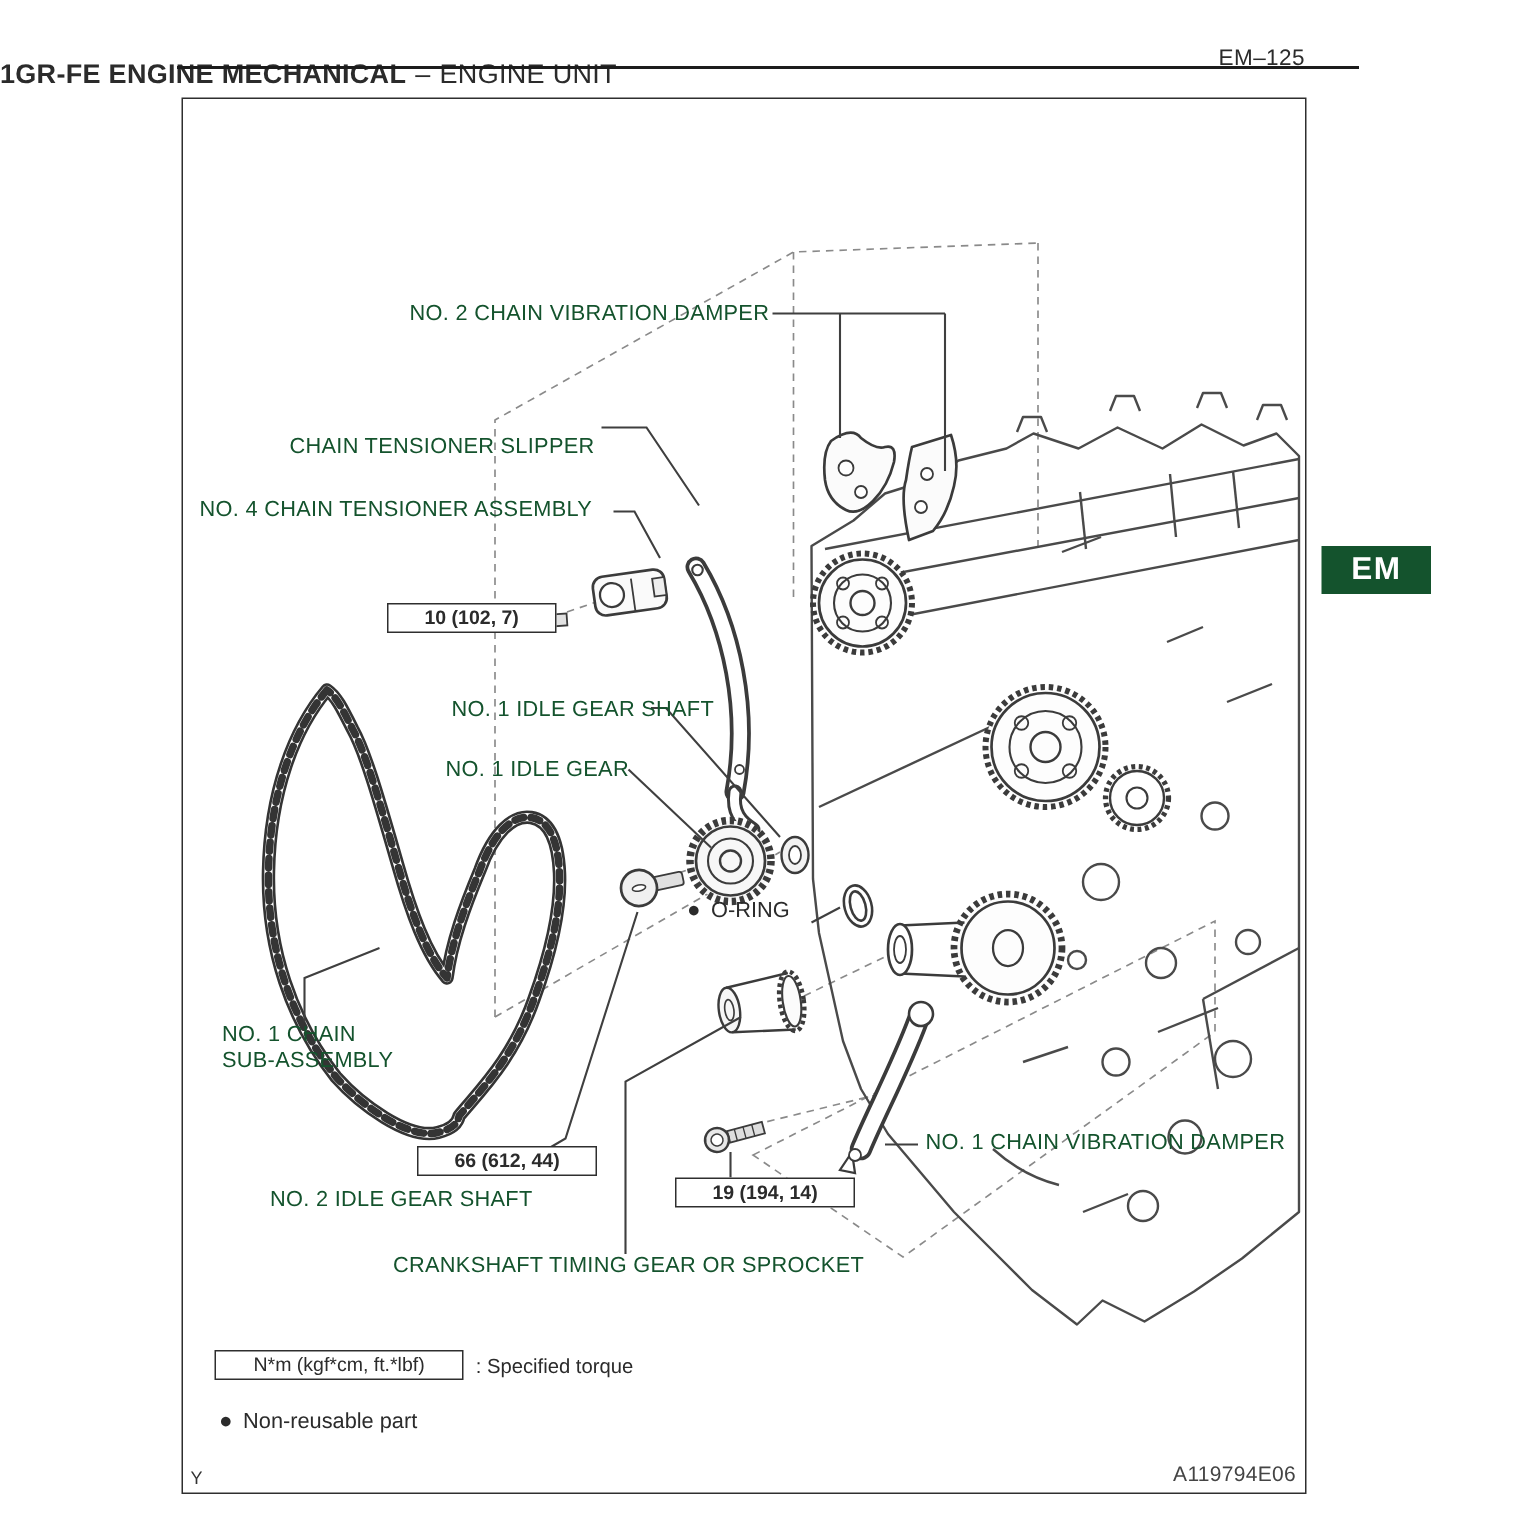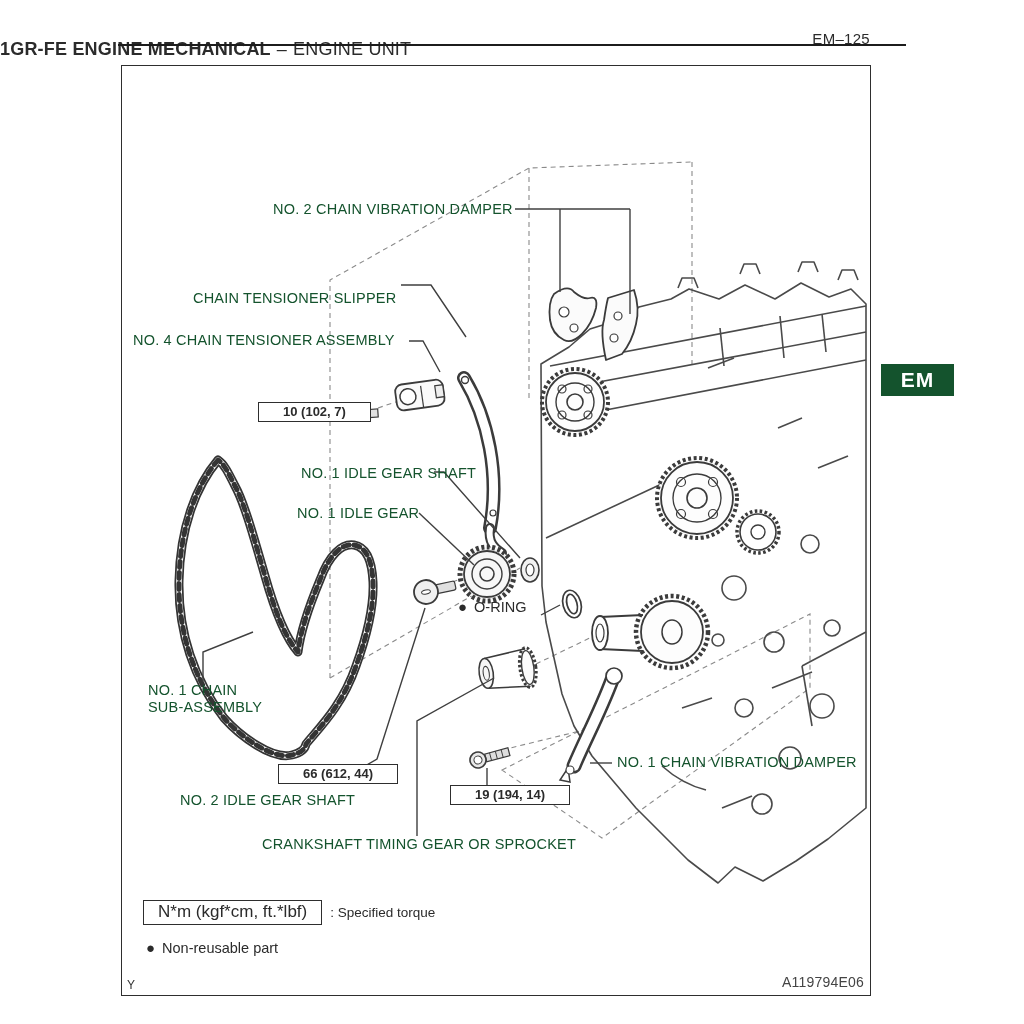--- a/index.html
+++ b/index.html
@@ -19,21 +19,21 @@
   
   .diagram-box{position:absolute;left:121px;top:65px;width:748px;height:929px;border:1.5px solid #2e2e2e;background:#fff;}
   .diagram-box svg{position:absolute;left:0;top:0;}
   .callout{position:absolute;font-size:14.5px;color:#14532d;white-space:nowrap;letter-spacing:.2px;}
   .callout.two-line{line-height:1.18;}
   .tqbox{position:absolute;border:1.5px solid #2e2e2e;background:#fff;padding:1px 24px 2px;
     font-size:13px;font-weight:bold;white-space:nowrap;}
   .bullet-row{position:absolute;display:flex;align-items:center;gap:7px;font-size:14.5px;white-space:nowrap;}
   .dot{display:inline-block;font-size:15px;line-height:1;transform:translateY(-1px);}
   .legend-row{position:absolute;display:flex;align-items:center;gap:8px;font-size:13.5px;white-space:nowrap;}
-  .legend-box{border:1.5px solid #2e2e2e;padding:1px 14px 2px;background:#fff;font-size:17px;}
+  .legend-box{border:1.5px solid #2e2e2e;padding:1px 25px 2px;background:#fff;font-size:13px;}
   .corner-mark{position:absolute;left:5px;bottom:3px;font-size:12px;color:#333;}
   .fig-code{position:absolute;right:6px;bottom:5px;font-size:14px;color:#444;letter-spacing:.2px;}
 </style>
 </head>
 <body>
 
 <div class="page">
 
   <div class="hdr-title">
     <span class="b">1GR-FE ENGINE MECHANICAL</span><span class="sep">–</span><span>ENGINE UNIT</span>

